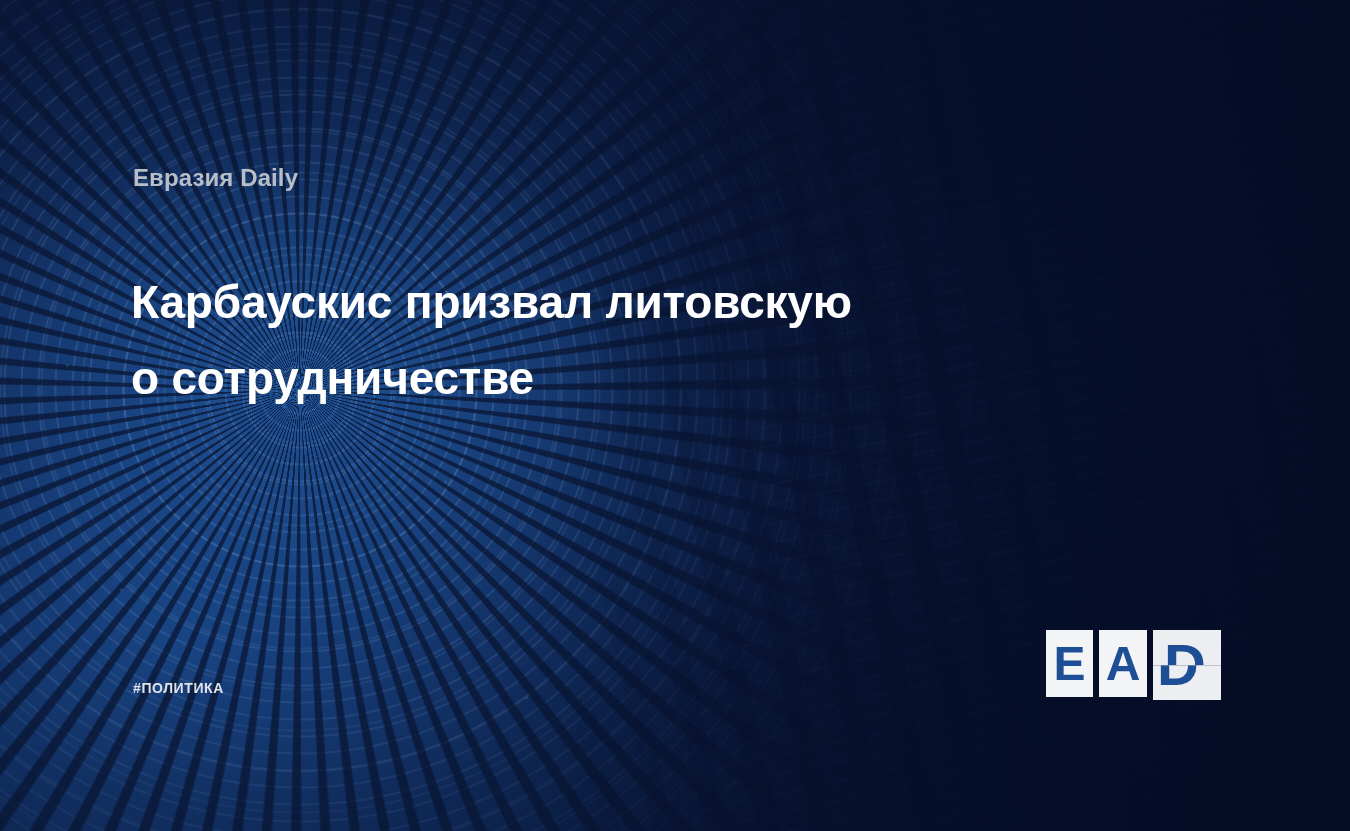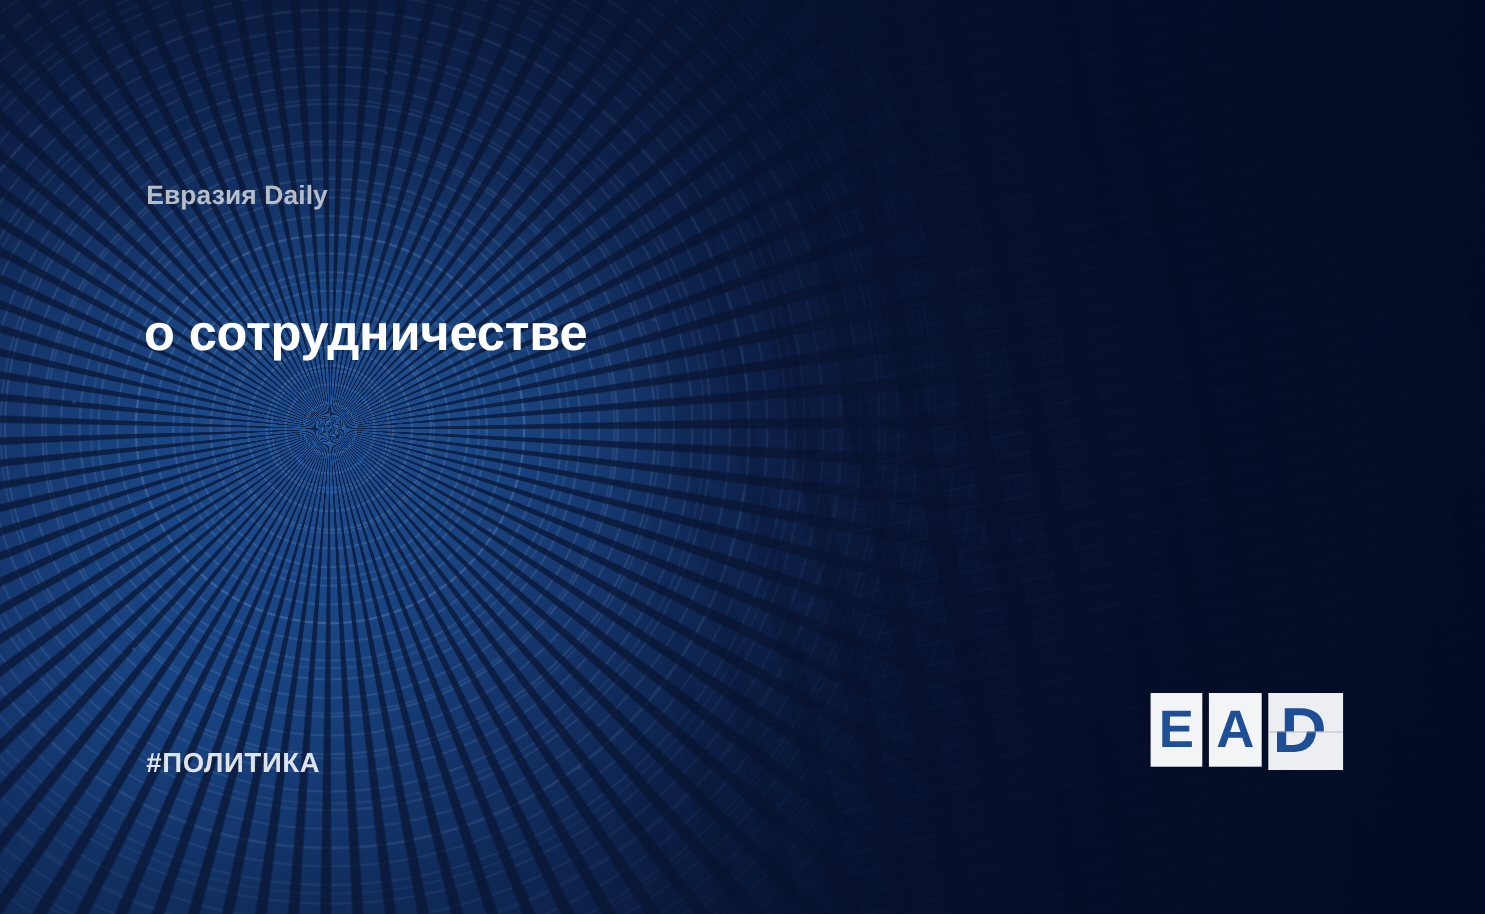--- a/index.html
+++ b/index.html
@@ -221,21 +221,21 @@
     line-height: 76px;
     color: #ffffff;
     letter-spacing: -0.2px;
   }
   #headline .hl-line { display: block; white-space: nowrap; }
 
   #tag {
     position: absolute;
     left: 133px;
     top: 680px;
-    font-size: 25px;
+    font-size: 14px;
     font-weight: bold;
     letter-spacing: 0.6px;
     color: #dfe3e8;
     white-space: nowrap;
   }
 
   
   #logo {
     position: absolute;
     left: 1046px;
@@ -306,20 +306,21 @@
   <div class="bg-layer trails-diag-break"></div>
   <div class="bg-layer trails-speckle"></div>
   <div class="bg-layer bg-vignette"></div>
   <div class="bg-layer bg-tone"></div>
 
   <div class="content">
 
     <div id="masthead">Евразия Daily</div>
 
     <div id="headline">
+      <span class="hl-line">Карбаускис призвал литовскую</span>
       <span class="hl-line">о сотрудничестве</span>
     </div>
 
     <div id="tag">#ПОЛИТИКА</div>
 
     <div id="logo">
       <div class="logo-tile tile-e">E</div>
       <div class="logo-tile tile-a">A</div>
       <div class="logo-tile tile-d">
         <div class="d-half-top">

